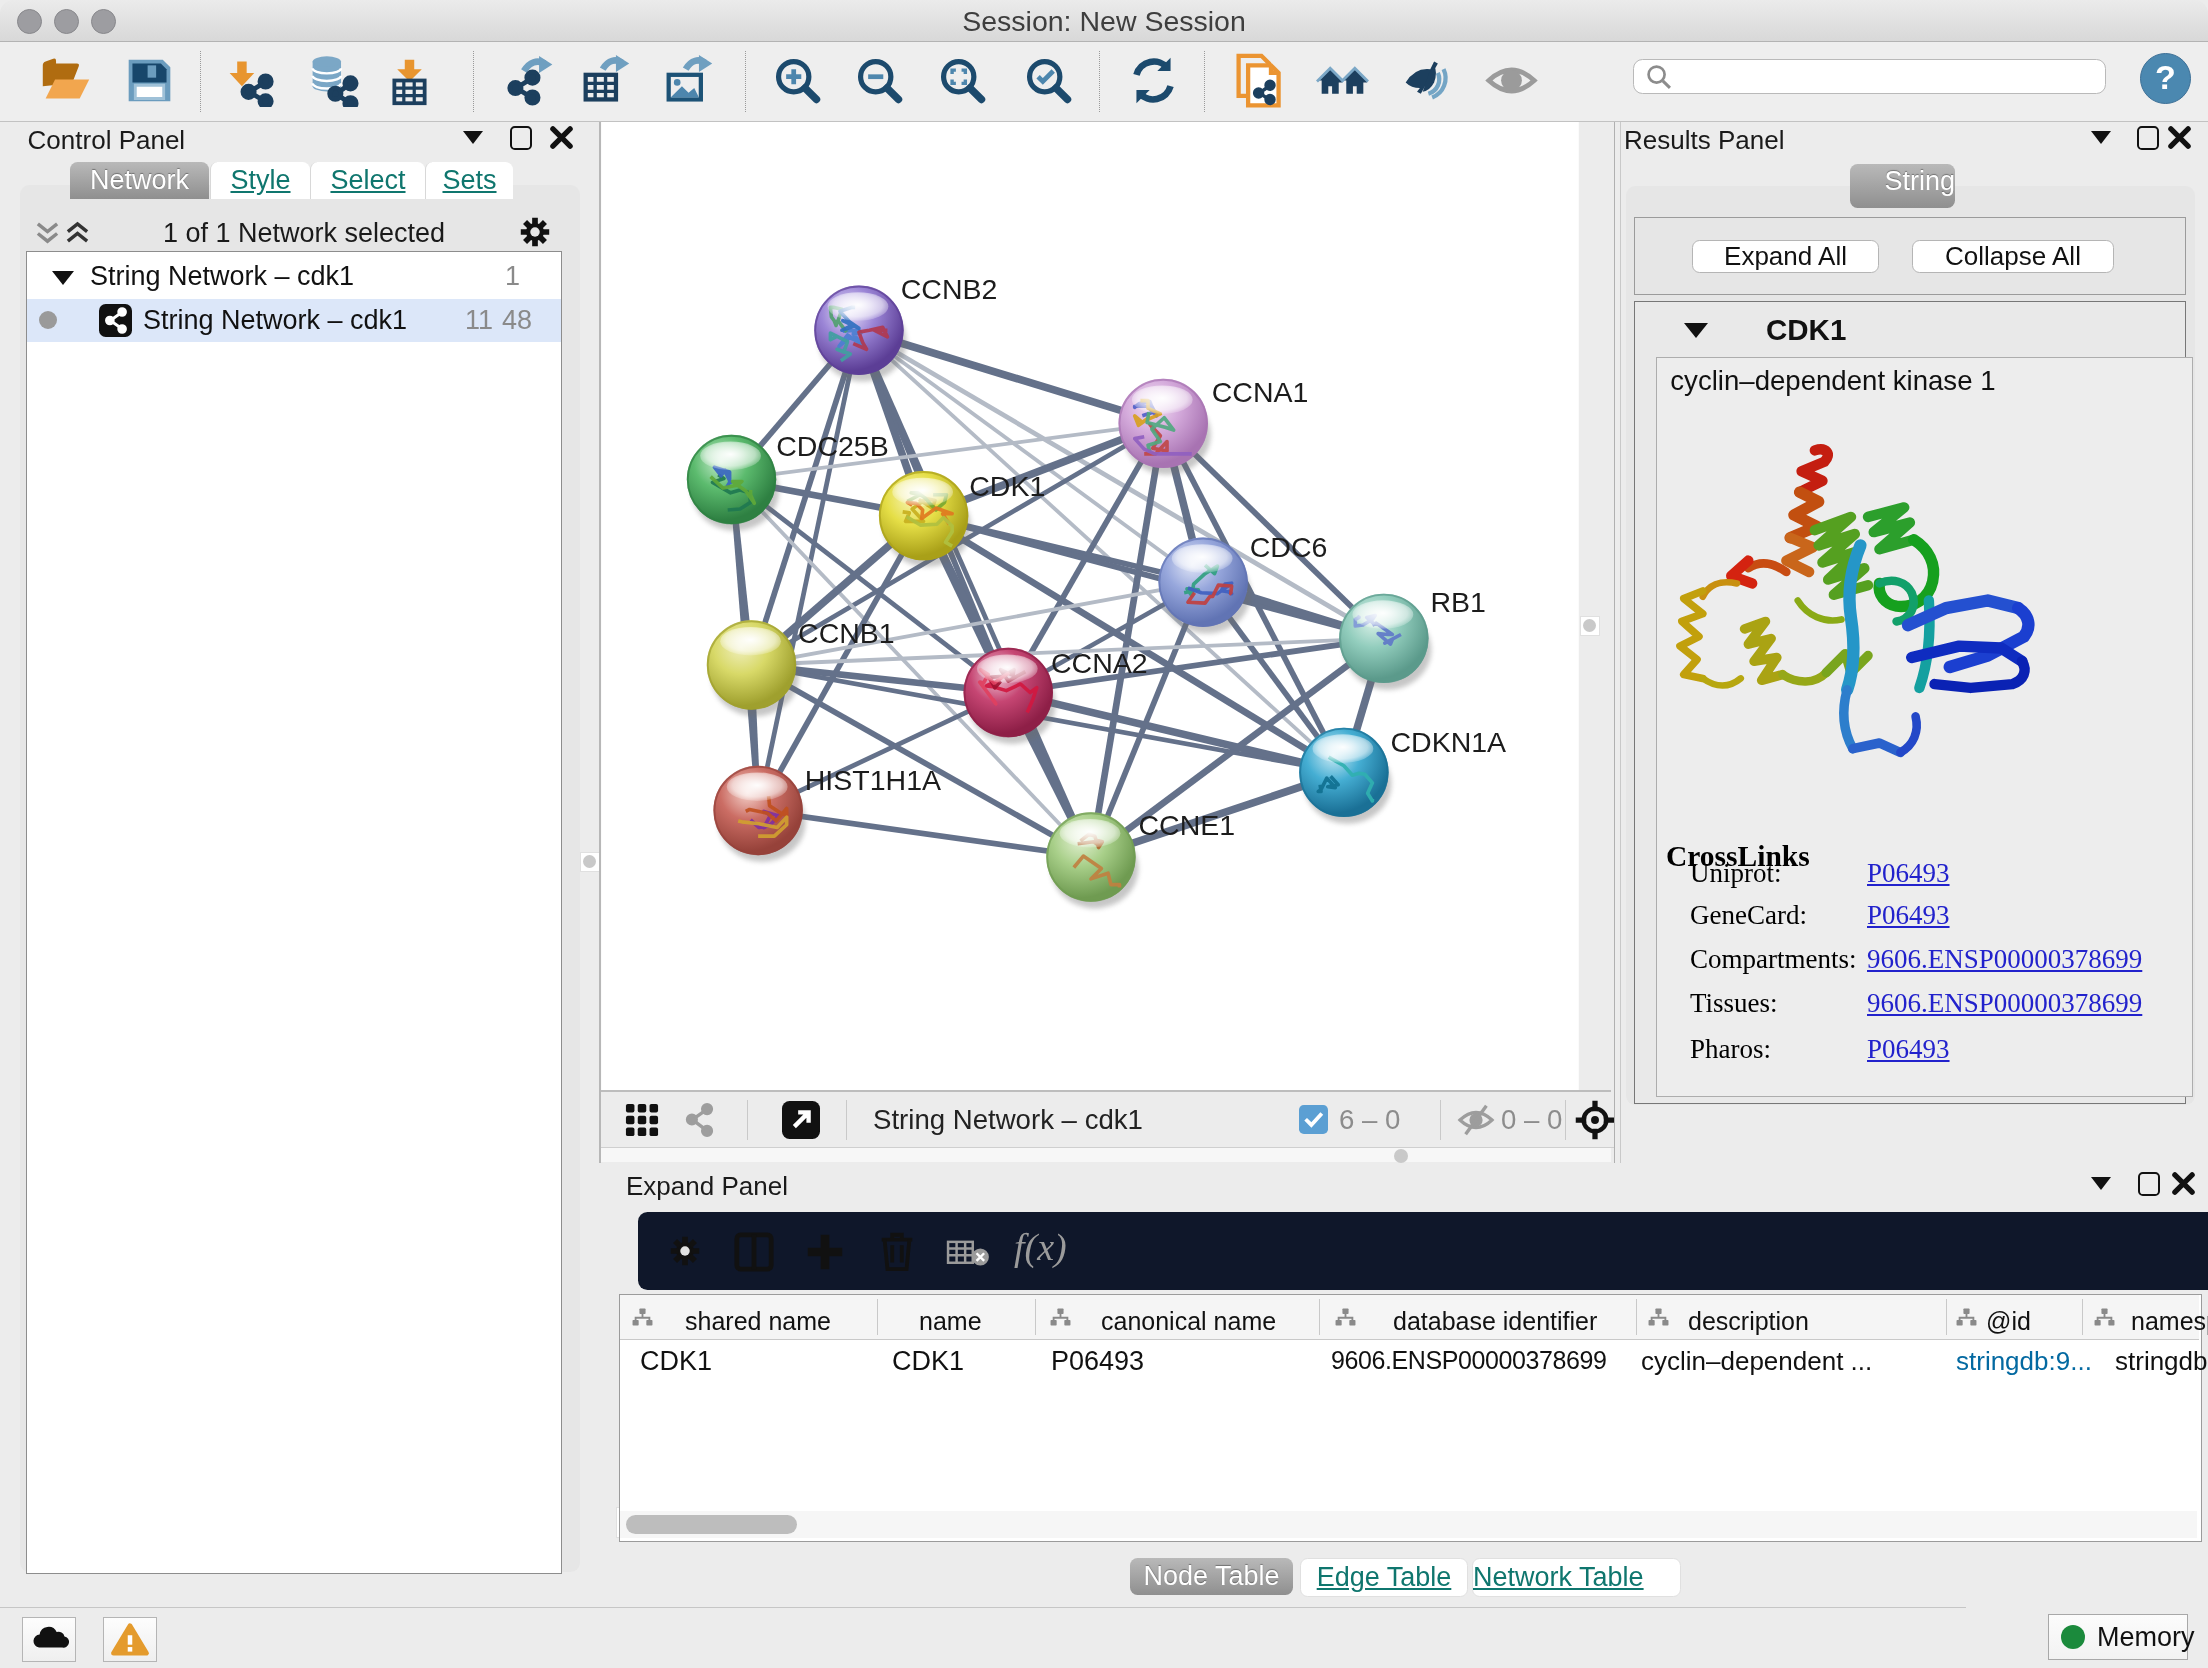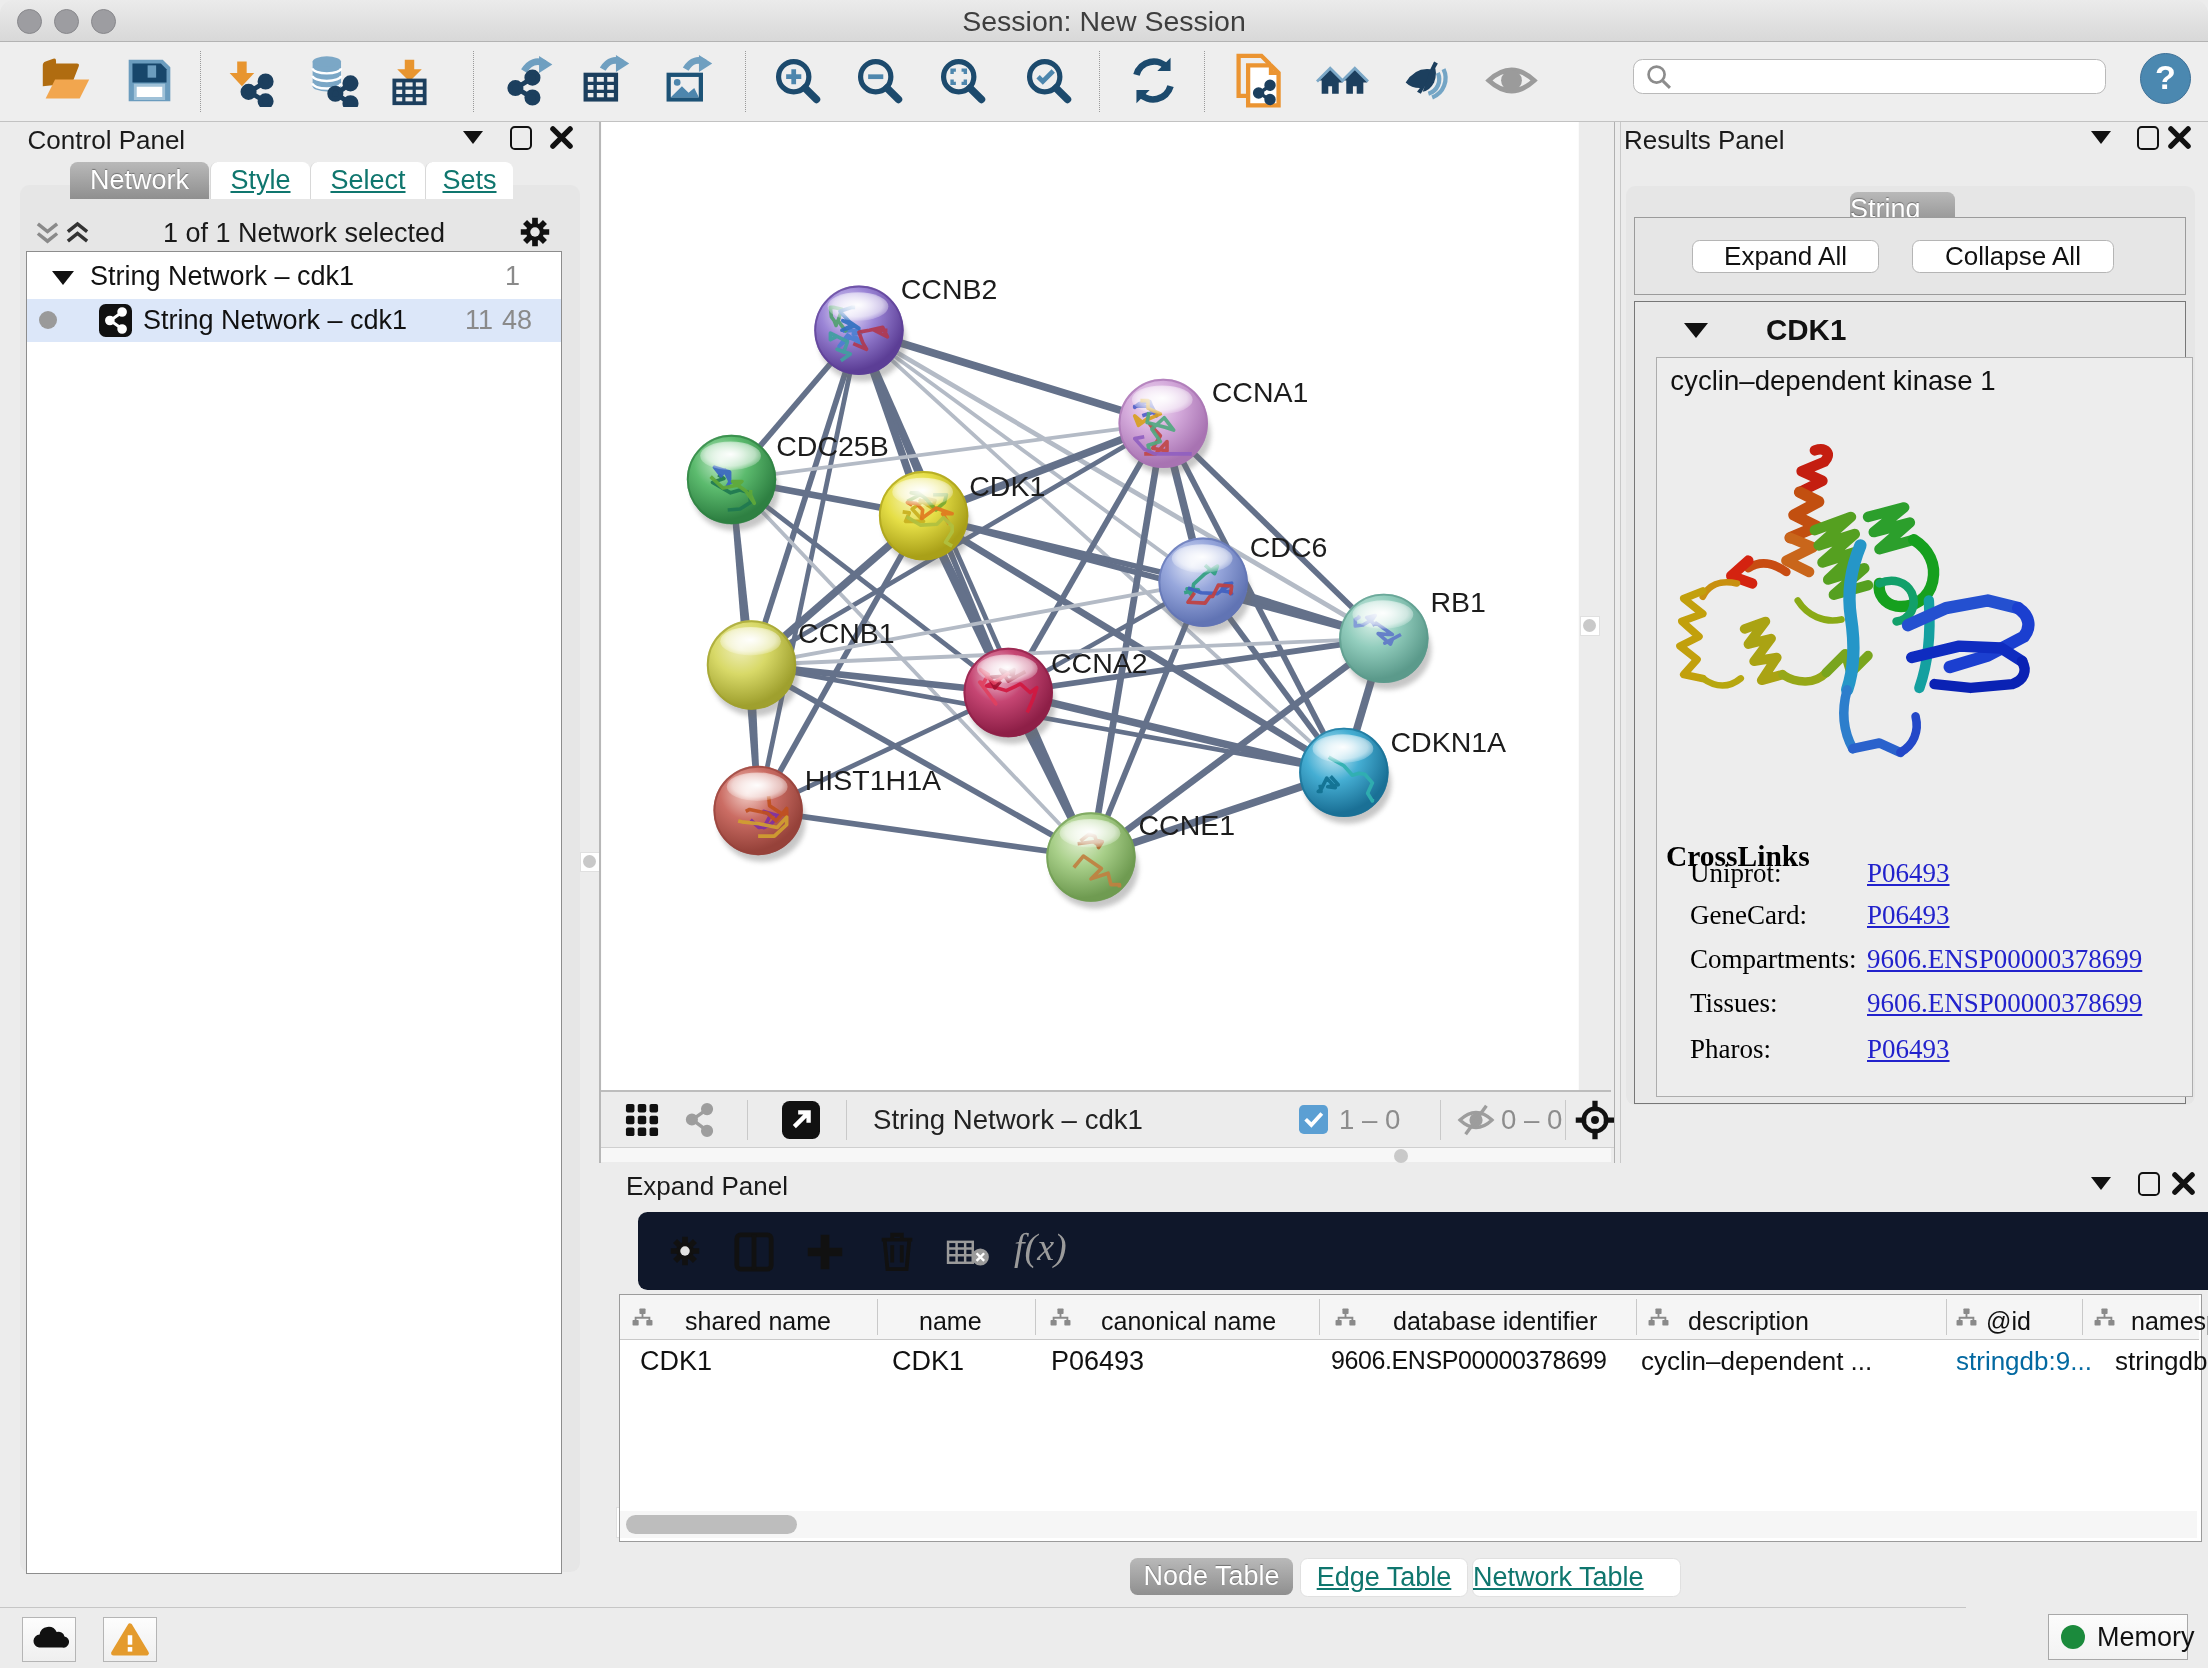--- a/index.html
+++ b/index.html
@@ -462,21 +462,21 @@
         <path d="M13 27 L27 13 M17 12 h11 v11" fill="none" stroke="#fff" stroke-width="4.6"></path>
       </svg>
   </div>
   <div class="a" style="left:245px;top:7.6px;width:1px;height:40px;background:#c9c9c9;"></div>
   <div class="a" style="left:272px;top:12.4px;font-size:27.6px;color:#222;">String Network – cdk1</div>
   <div class="a" style="left:698px;top:13.3px;width:28.5px;height:28.5px;background:#5b9fd3;border-radius:4.8px;">
     <svg width="28.5" height="28.5" viewBox="0 0 30 30">
         <path d="M7 15 l6 6 L24 9" fill="none" stroke="#fff" stroke-width="4"></path>
       </svg>
   </div>
-  <div class="a" style="left:738px;top:12.4px;font-size:27.6px;color:#8c8c8c;">1 – 0</div>
+  <div class="a" style="left:738px;top:12.4px;font-size:27.6px;color:#8c8c8c;">6 – 0</div>
   <div class="a" style="left:839px;top:7.6px;width:1px;height:40px;background:#c9c9c9;"></div>
   <svg class="a" style="left:856px;top:10.5px" width="38" height="34" viewBox="0 0 40 36">
       <path d="M3 18 Q20 2 37 18 Q20 34 3 18 Z" fill="none" stroke="#9d9d9d" stroke-width="3.4"></path>
       <circle cx="20" cy="18" r="7" fill="#9d9d9d"></circle>
       <path d="M31 3 L9 33" stroke="#9d9d9d" stroke-width="3.6"></path>
     </svg>
   <div class="a" style="left:900px;top:12.4px;font-size:27.6px;color:#8c8c8c;">0 – 0</div>
   <div class="a" style="left:964px;top:7.6px;width:1px;height:40px;background:#c9c9c9;"></div>
   <svg class="a" style="left:973px;top:6.7px" width="42" height="42" viewBox="0 0 48 48">
     <circle cx="24" cy="24" r="13" fill="none" stroke="#111" stroke-width="5"></circle>
@@ -495,21 +495,21 @@
 <div class="a" style="left:1620px;top:122px;width:1px;height:1041px;background:#c9c9c9;"></div>
 
 <div class="a panel-title" style="left:1624px;top:125px;">Results Panel</div>
 <div class="a ptri" style="left:2091px;top:131px;"></div>
 <div class="a pbox" style="left:2137px;top:126px;"></div>
 <svg class="a" style="left:2168px;top:126px" width="23" height="23" viewBox="0 0 24 24">
     <path d="M3 3 L21 21 M21 3 L3 21" stroke="#111" stroke-width="5.5" stroke-linecap="round"></path>
   </svg>
 
 <div class="a" style="left:1626px;top:186px;width:569px;height:919px;background:#e6e6e6;border-radius:9.5px;"></div>
-<div class="a graytab" style="left:1850px;top:164px;width:105px;height:35px;border-radius:7.6px;text-align:left;font-size:27px;line-height:35px;margin-top:28px;">String</div>
+<div class="a graytab" style="left:1850px;top:164px;width:105px;height:44px;border-radius:7.6px;text-align:right;font-size:27px;line-height:35px;">String</div>
 
 <div class="a" style="left:1634px;top:217px;width:550px;height:76px;border:1.9px solid #9b9b9b;background:#e6e6e6;">
   <div class="a" style="left:57px;top:22px;width:185px;height:31px;background:#fff;border:1.9px solid #b5b5b5;border-radius:7.6px;text-align:center;font-size:26px;line-height:31px;color:#111;">Expand All</div>
   <div class="a" style="left:277px;top:22px;width:200px;height:31px;background:#fff;border:1.9px solid #b5b5b5;border-radius:7.6px;text-align:center;font-size:26px;line-height:31px;color:#111;">Collapse All</div>
 </div>
 
 <div class="a" style="left:1634px;top:301px;width:550px;height:801px;border:1.9px solid #777;background:#e9e9e9;">
   <div class="a" style="left:49px;top:21px;width:0;height:0;border-left:12.4px solid transparent;border-right:12.4px solid transparent;border-top:15px solid #111;"></div>
   <div class="a" style="left:131px;top:11.4px;width:114px;font-size:29.5px;font-weight:bold;color:#111;">CDK1</div>
   <div class="a" style="left:21px;top:55px;width:535px;height:738px;border:1px solid #adadad;background:#ededed;">

